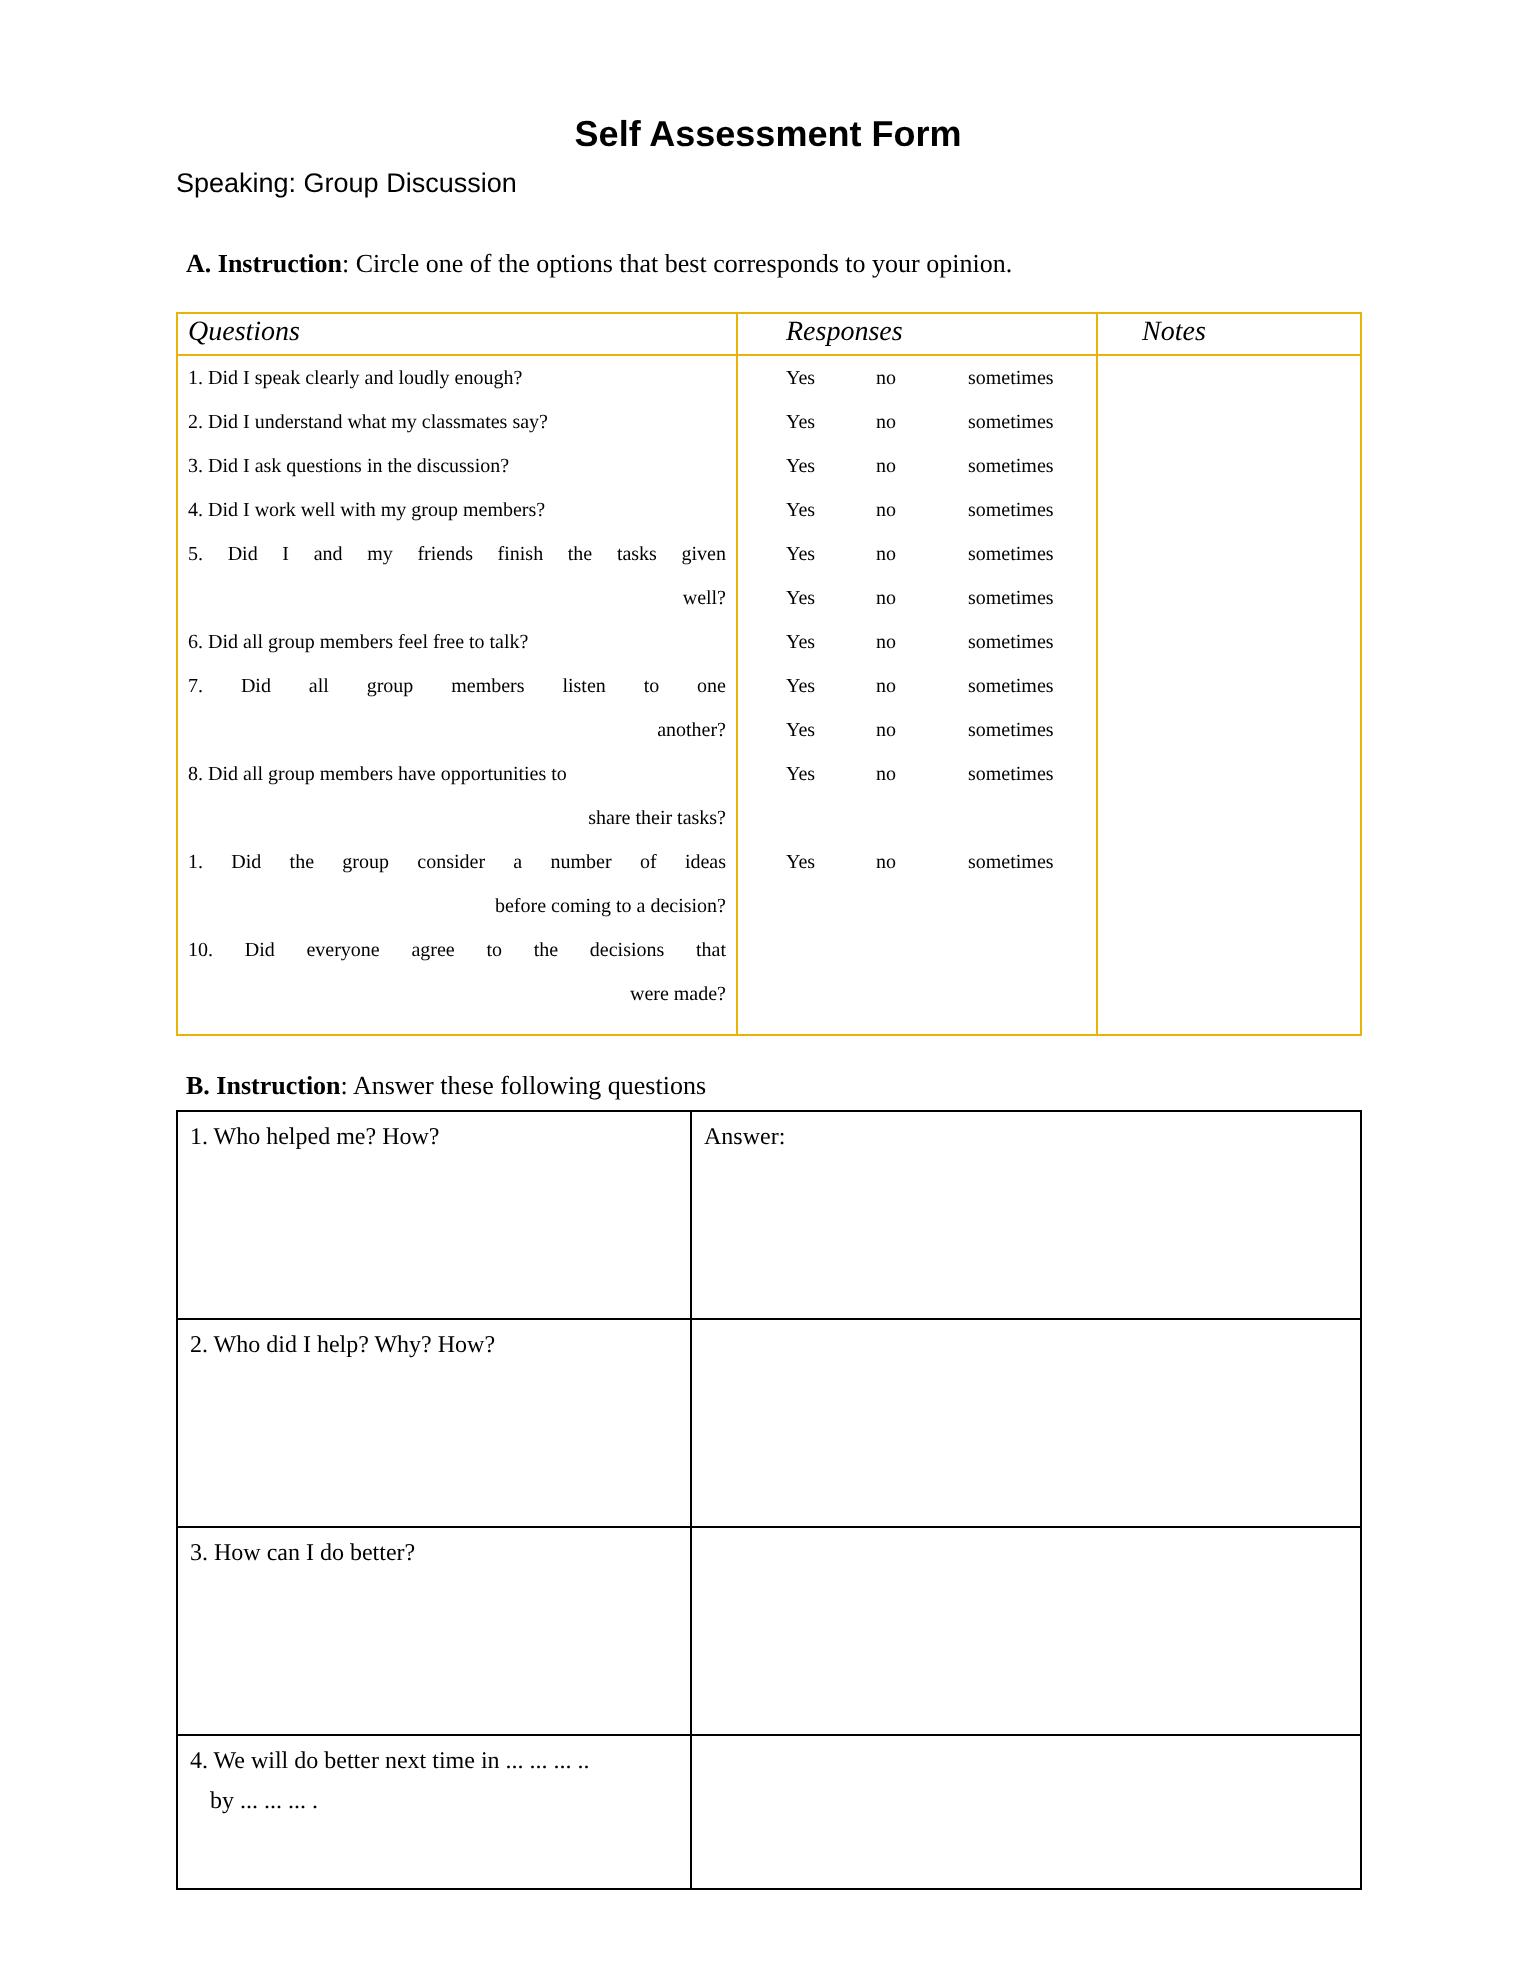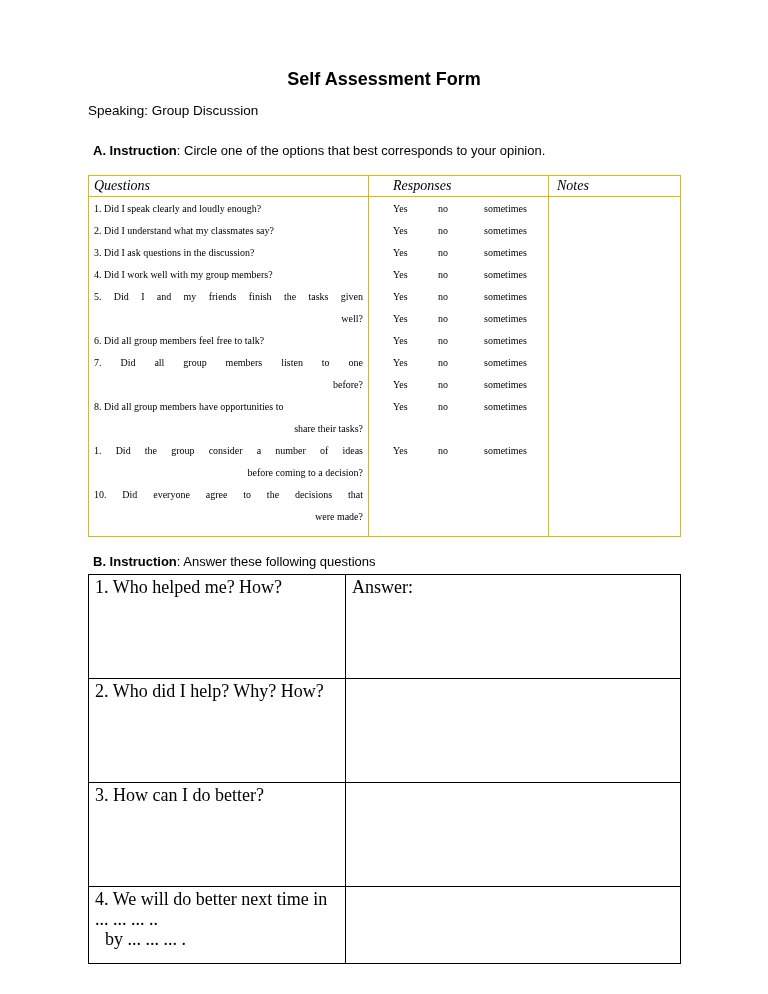--- a/index.html
+++ b/index.html
@@ -17,32 +17,32 @@
   .page {
     width: 592px;
     margin-left: 88px;
     padding-top: 56px;
   }
   .form-title {
     font-family: "Liberation Sans", sans-serif;
     font-weight: bold;
     font-size: 18px;
     text-align: center;
-    margin: 12px;
+    margin: 0;
     line-height: 22px;
   }
   .form-subtitle {
     font-family: "Liberation Sans", sans-serif;
     font-size: 13.5px;
     text-align: left;
     margin-top: 5px;
     line-height: 17px;
   }
   .instruction {
-    font-family: Liberation Sans, sans-serif;
+    font-family: Liberation Serif, serif;
     font-size: 13px;
     padding-left: 5px;
     line-height: 17px;
   }
   .instruction-a { margin-top: 23px; }
   .instruction-b { margin-top: 16px; margin-bottom: 4px; }
   table {
     border-collapse: collapse;
     width: 592px;
     table-layout: fixed;
@@ -54,38 +54,38 @@
     text-align: left;
   }
   .table-a th {
     font-style: italic;
     font-weight: normal;
     height: 20px;
     padding: 0 5px;
     vertical-align: middle;
   }
   .table-a th.resp-h, .table-a td.resp-c { padding-left: 24px; }
-  .table-a th.notes-h { padding-left: 8px; font-style: italic; }
+  .table-a th.notes-h { padding-left: 22px; font-style: italic; }
   .table-a td {
     vertical-align: top;
     padding: 1px 5px 8px 5px;
   }
   .line {
     height: 22px;
     line-height: 22px;
     font-size: 10px;
     overflow: hidden;
   }
   .q-line.indent { padding-left: 14px; text-align: right; }
   .q-line.justify { text-align: justify; text-align-last: justify; }
   .r-line .opt-yes { display: inline-block; width: 45px; }
   .r-line .opt-no  { display: inline-block; width: 46px; }
   .table-b td {
     border: 1px solid #000;
-    font-size: 18px;
+    font-size: 12px;
     vertical-align: top;
     padding: 2px 6px;
     line-height: 20px;
   }
   .table-b .b-row td { height: 99px; }
   .table-b .b-row-4 td { height: 72px; }
   .b-line { line-height: 20px; }
   .b-indent { padding-left: 10px; }
 </style>
 </head>
@@ -117,21 +117,21 @@
       <tr>
         <td>
             <div class="line q-line">1. Did I speak clearly and loudly enough?</div>
             <div class="line q-line">2. Did I understand what my classmates say?</div>
             <div class="line q-line">3. Did I ask questions in the discussion?</div>
             <div class="line q-line">4. Did I work well with my group members?</div>
             <div class="line q-line justify">5. Did I and my friends finish the tasks given</div>
             <div class="line q-line indent">well?</div>
             <div class="line q-line">6. Did all group members feel free to talk?</div>
             <div class="line q-line justify">7. Did all group members listen to one</div>
-            <div class="line q-line indent">before?</div>
+            <div class="line q-line indent">another?</div>
             <div class="line q-line">8. Did all group members have opportunities to</div>
             <div class="line q-line indent">share their tasks?</div>
             <div class="line q-line justify">1. Did the group consider a number of ideas</div>
             <div class="line q-line indent">before coming to a decision?</div>
             <div class="line q-line justify">10. Did everyone agree to the decisions that</div>
             <div class="line q-line indent">were made?</div>
           </td>
         <td class="resp-c">
             <div class="line r-line"><span class="opt-yes">Yes</span><span class="opt-no">no</span><span class="opt-sometimes">sometimes</span></div>
             <div class="line r-line"><span class="opt-yes">Yes</span><span class="opt-no">no</span><span class="opt-sometimes">sometimes</span></div>

